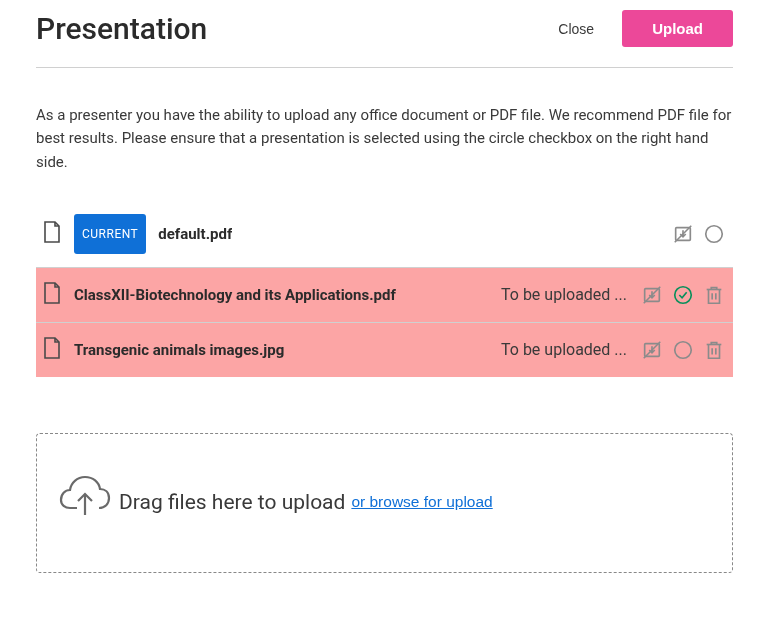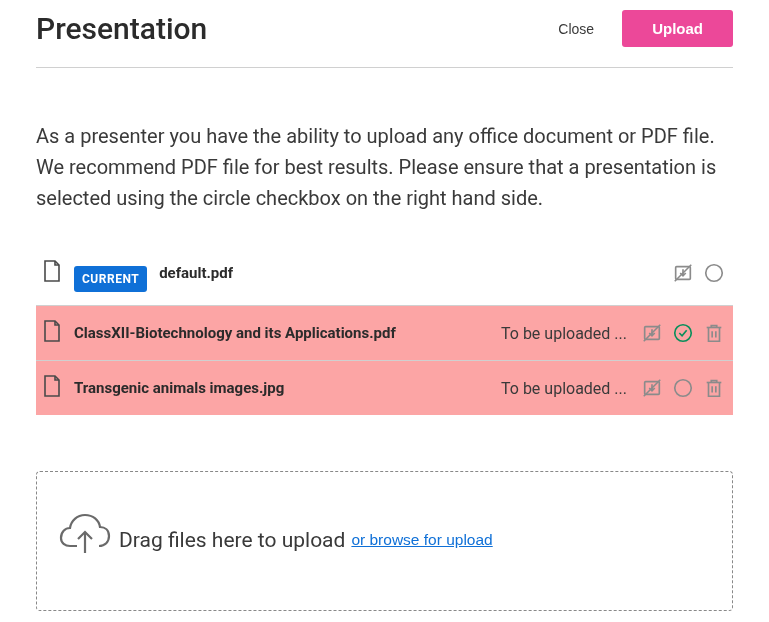--- a/index.html
+++ b/index.html
@@ -41,23 +41,23 @@
       background: #ec4899;
       color: #fff;
       border: none;
       font-size: 15px;
       font-weight: 600;
       padding: 10px 30px;
       border-radius: 3px;
       cursor: pointer;
     }
     .description {
-      margin-top: 53px;
+      margin-top: 36px;
       margin-bottom: 26px;
-      font-size: 20px;
+      font-size: 15px;
       line-height: 1.55;
       color: #3a3a3a;
     }
     .file-list {
       border-top: 1px solid transparent;
     }
     .file-row {
       display: flex;
       align-items: center;
       padding: 13px 6px;
@@ -71,26 +71,25 @@
       border-bottom: none;
     }
     .file-icon {
       flex: 0 0 auto;
       color: #4a4a4a;
     }
     .current-badge {
       background: #0f70d7;
       color: #fff;
       font-size: 12px;
-      font-weight: 700;
+      font-weight: 400;
       letter-spacing: 0.5px;
-      padding: 6px 8px;
+      padding: 13px 8px;
       border-radius: 3px;
       flex: 0 0 auto;
-      margin-top: 12px;
     }
     .file-name {
       font-size: 15px;
       font-weight: 700;
       color: #2b2b2b;
       flex: 0 1 auto;
       white-space: nowrap;
       overflow: hidden;
       text-overflow: ellipsis;
     }

